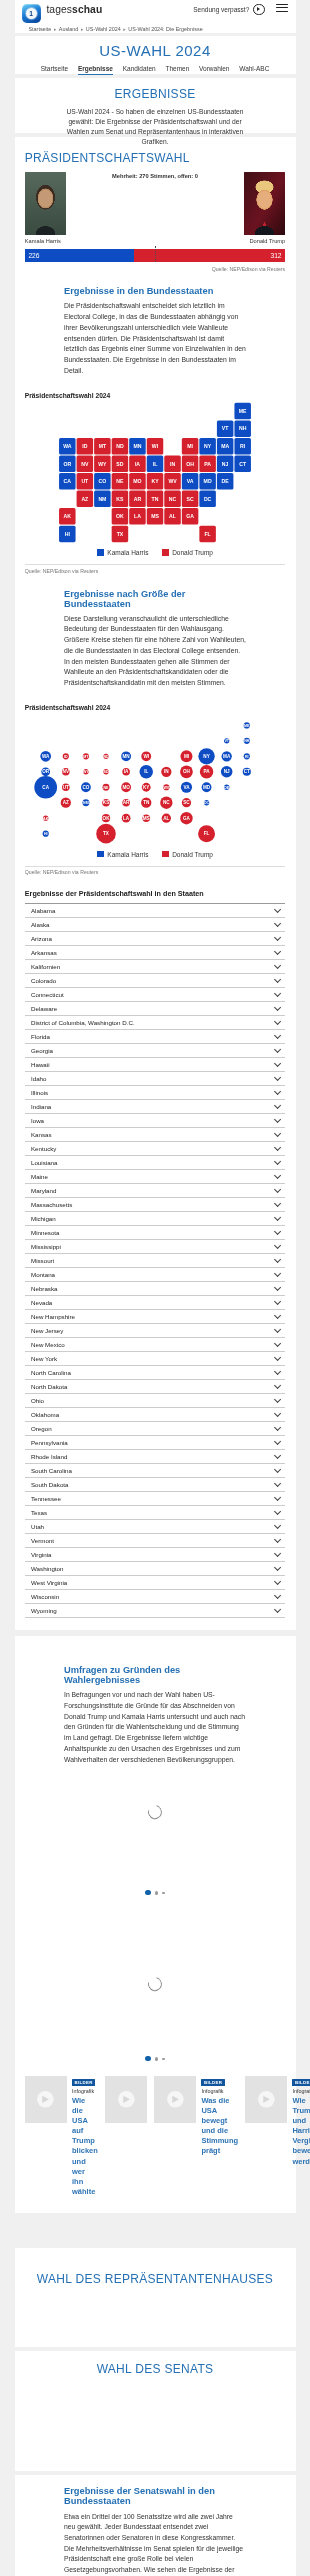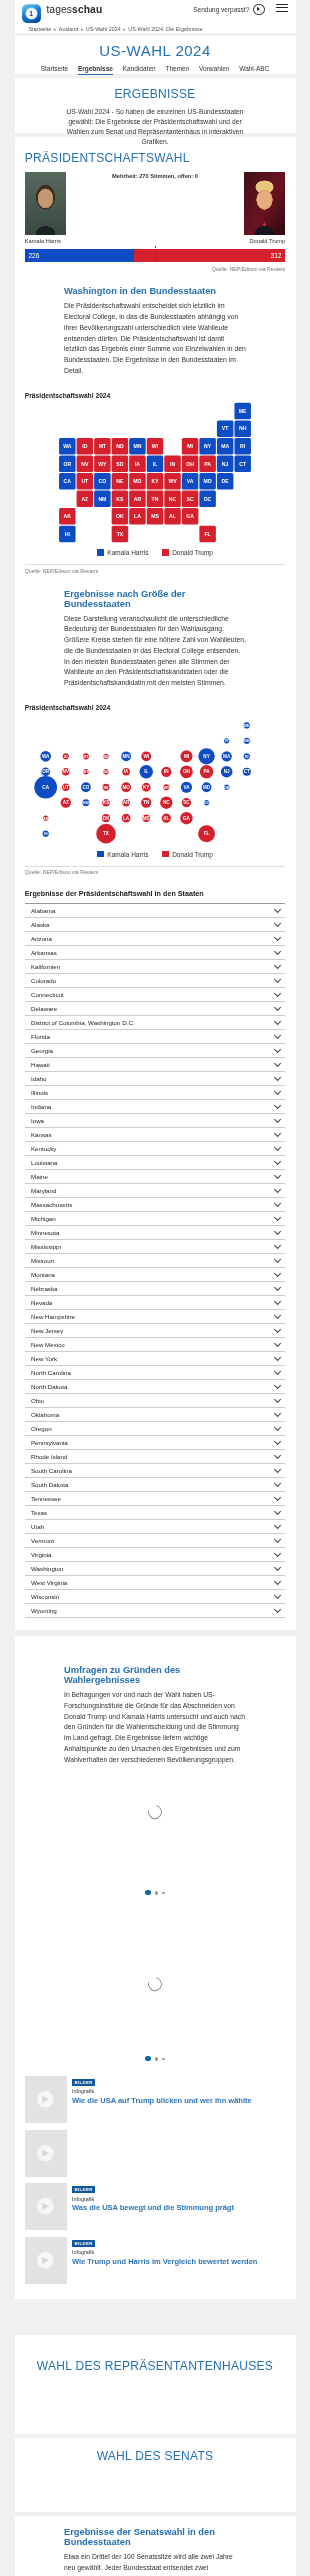--- a/index.html
+++ b/index.html
@@ -75,30 +75,30 @@
   .polls{padding:13.4px 10.3px 15.5px;box-sizing:border-box;}
   .car{position:relative;}
   .car1{height:130px;}
   .car2{height:166px;}
   .spinner{position:absolute;left:50%;width:12.4px;height:12.4px;margin-left:-7.2px;border:1.8px solid #8a8a8a;border-top-color:transparent;border-radius:50%;transform:rotate(-30deg);}
   .dots{position:absolute;left:0;right:0;bottom:0;display:flex;justify-content:center;align-items:center;gap:4.1px;}
   .dot{border-radius:50%;background:#9a9a9a;cursor:pointer;}
   .dot.d0{width:5.2px;height:5.2px;background:#1161a8;}
   .dot.d1{width:3.6px;height:3.6px;}
   .dot.d2{width:2.3px;height:2.3px;}
-  .teasers{display:grid;grid-template-columns:1fr;gap:6.7px 7.2px;margin-top:14.5px;}
+  .teasers{display:grid;grid-template-columns:1fr 1fr 1fr 1fr;gap:6.7px 7.2px;margin-top:14.5px;}
   .teaser{display:flex;cursor:pointer;}
   .thumb{width:42px;height:47px;background:#e2e2e2;flex:none;display:flex;align-items:center;justify-content:center;}
   .t-txt{margin-left:5.2px;}
   .kicker{display:inline-block;background:#11559c;color:#fff;font-size:4.4px;font-weight:700;letter-spacing:0.3px;padding:1.3px 2.6px;border-radius:0.5px;}
   .t-label{font-size:5.4px;color:#333;margin-top:2.1px;}
   .t-title{font-size:7.5px;font-weight:700;color:#2e74b5;line-height:1.35;margin-top:1.6px;}
   
   .sec-house{height:99px;box-sizing:border-box;padding-top:24px;text-align:center;margin-top:30px;}
-  .sec-senate{height:74px;box-sizing:border-box;padding-top:11.4px;text-align:center;}
+  .sec-senate{height:120px;box-sizing:border-box;padding-top:11.4px;text-align:center;}
   .sec-review{height:100px;box-sizing:border-box;padding-top:13.4px;text-align:center;}
   .senate-text{padding:11.4px 10.3px 15.5px;box-sizing:border-box;height:116px;}
   svg text{font-family:"Liberation Sans","DejaVu Sans",sans-serif;}
 </style>
 </head>
 <body>
 
 <div class="col">
 
   <div class="card hdr">
@@ -158,21 +158,21 @@
           <span>226</span>
         </div>
       <div class="ev-seg rep" id="bar-rep" style="width: 57.9926%; background: rgb(212, 33, 45);">
           <span>312</span>
         </div>
       <div class="maj-marker" id="maj-marker" style="left: 50.1859%;"></div>
     </div>
     <div class="source right">Quelle: NEP/Edison via Reuters</div>
 
     <div class="tcol">
-      <h3 class="h-blue">Washington in den Bundesstaaten</h3>
+      <h3 class="h-blue">Ergebnisse in den Bundesstaaten</h3>
       <p class="body-p">Die Präsidentschaftswahl entscheidet sich letztlich im Electoral College, in das die Bundesstaaten abhängig von ihrer Bevölkerungszahl unterschiedlich viele Wahlleute entsenden dürfen. Die Präsidentschaftswahl ist damit letztlich das Ergebnis einer Summe von Einzelwahlen in den Bundesstaaten. Die Ergebnisse in den Bundesstaaten im Detail.</p>
     </div>
     <div class="chart-title">Präsidentschaftswahl 2024</div>
     <div class="chart-wrap" id="tile-map"><svg width="260" height="143" viewBox="0 0 504 276">
           <rect x="406" y="3" width="32" height="32" rx="3" fill="#0d4cc3"></rect>
           <text x="422" y="22.5" text-anchor="middle" fill="#fff" font-size="10" font-weight="bold">ME</text>
           <rect x="372" y="37" width="32" height="32" rx="3" fill="#0d4cc3"></rect>
           <text x="388" y="56.5" text-anchor="middle" fill="#fff" font-size="10" font-weight="bold">VT</text>
           <rect x="406" y="37" width="32" height="32" rx="3" fill="#0d4cc3"></rect>
           <text x="422" y="56.5" text-anchor="middle" fill="#fff" font-size="10" font-weight="bold">NH</text>

